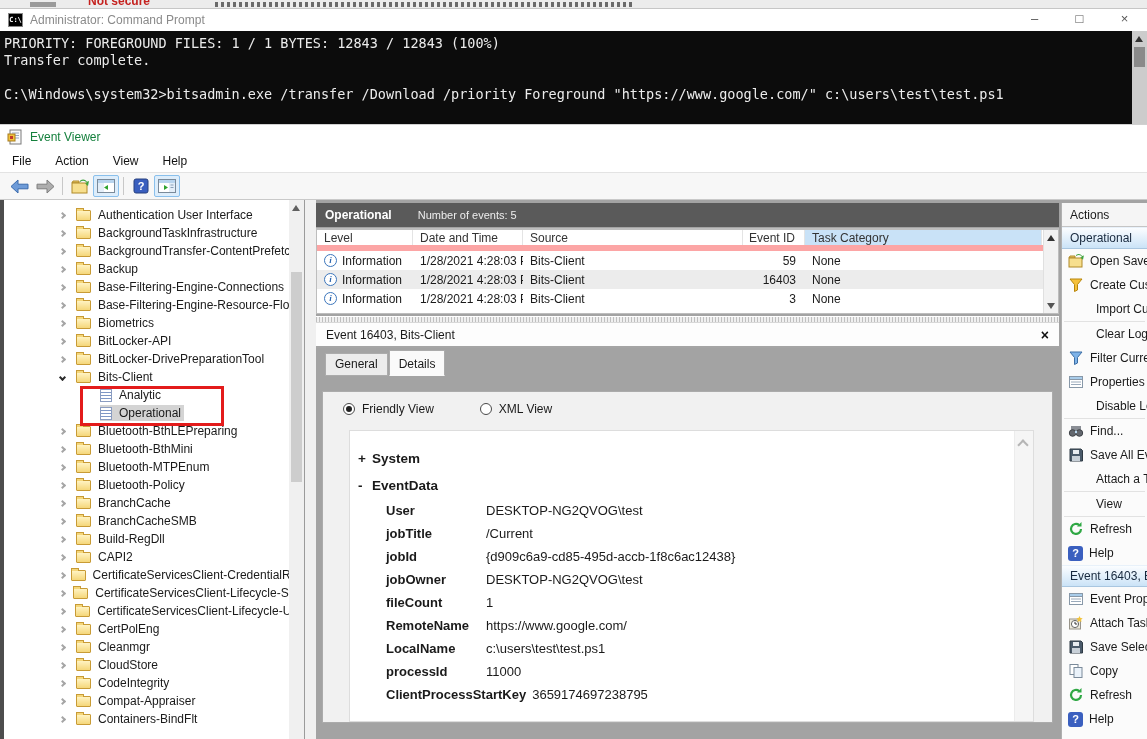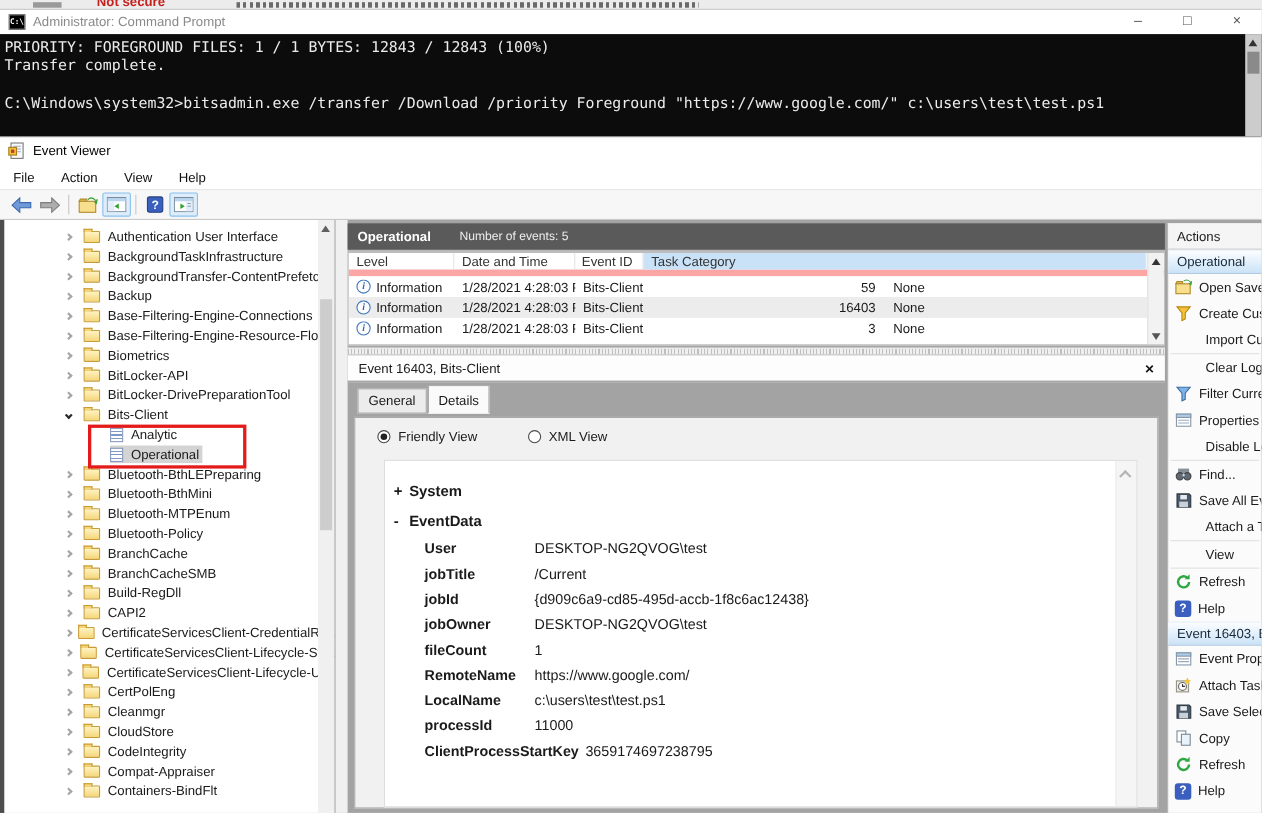--- a/index.html
+++ b/index.html
@@ -24,21 +24,21 @@
   .cmd-body{height:93px;background:#0C0C0C;position:relative;padding:4px 0 0 4px}
   .cline{font-family:"DejaVu Sans Mono",monospace;font-size:13.5px;line-height:17px;
     color:#ECECEC;white-space:pre;min-height:17px}
   .cmd-scroll{position:absolute;right:0;top:0;width:15px;height:93px;background:#CCCCCC}
   .cmd-scroll .thumb{position:absolute;top:16px;left:2px;width:11px;height:20px;background:#8a8a8a}
   .arr-up{position:absolute;top:5px;left:3px;width:0;height:0;border-left:4px solid transparent;border-right:4px solid transparent;border-bottom:6px solid #333}
 
   
   .ev-tb{height:25px;background:#FFFFFF;display:flex;align-items:center;padding-left:7px;border-top:1px solid #D0D0D0}
   .ev-ico{margin-right:7px}
-  .ev-title{font-size:12px;color:#000000}
+  .ev-title{font-size:12px;color:#15803d}
   .ev-menu{height:24px;background:#FFFFFF;display:flex;align-items:center;border-bottom:1px solid #E3E3E3}
   .menu-item{padding:0 12px;font-size:12px;color:#111}
   .ev-tools{height:27px;background:#F7F7F7;display:flex;align-items:center;padding-left:6px;border-bottom:1px solid #C9C9C9}
   .tbi{display:flex;align-items:center;justify-content:center;width:26px;height:22px}
   .tbi.boxed{border:1px solid #8AC0EC;background:#DDEDFB;border-radius:2px}
   .tsep{width:1px;height:18px;background:#C8C8C8;margin:0 4px}
 
   
   .ev-main{display:flex;height:539px;background:#a3a3a3}
   .edge{flex:0 0 4px;background:#4D4D4D}
@@ -84,21 +84,21 @@
   .hsplit{flex:0 0 7px;margin-top:2px;background:repeating-linear-gradient(90deg,#BFBFBF 0 1px,#F0F0F0 1px 3px);border-top:1px solid #fff;border-bottom:1px solid #D8D8D8}
 
   
   .det{flex:1;display:flex;flex-direction:column;min-height:0}
   .det-title{flex:0 0 25px;background:#FDFDFD;border-bottom:2px solid #A5A5A5;display:flex;align-items:center;padding:0 10px}
   .det-title span.t{flex:1;font-size:12px}
   .det-close{font-weight:bold;font-size:14px;color:#111}
   .det-tabs{flex:0 0 27px;display:flex;align-items:flex-end;padding-left:9px;position:relative;z-index:2}
   .tab{border:1px solid #ABABAB;padding:3px 9px 4px;background:#ECECEC;font-size:12px;margin-right:1px;margin-bottom:-1px}
   .tab.active{background:#FAFAFA;padding-top:6px;border-bottom:1px solid #FAFAFA}
-  .tab-body{flex:1;border:1px solid #ABABAB;background:#F1F1F1;margin:4px 6px;display:flex;flex-direction:column;min-height:0}
+  .tab-body{flex:1;border:1px solid #ABABAB;background:#F1F1F1;margin:16px 6px;display:flex;flex-direction:column;min-height:0}
   .radios{flex:0 0 34px;display:flex;align-items:center;padding-left:20px;gap:46px}
   .radio-opt{display:flex;align-items:center;gap:7px}
   .rdot{width:12px;height:12px;border:1px solid #4a4a4a;border-radius:50%;background:#fff;position:relative}
   .rdot.on::after{content:"";position:absolute;left:2px;top:2px;width:6px;height:6px;border-radius:50%;background:#222}
   .friendly{flex:1;background:#fff;border:1px solid #DDDDDD;margin:4px 18px 0 26px;position:relative;overflow:hidden;
     font-size:13px;padding:14px 30px 0 8px}
   .fv-scroll{position:absolute;right:0;top:0;bottom:0;width:19px;background:#F5F5F5;border-left:1px solid #ECECEC}
   .fv-up{position:absolute;top:10px;left:4px;width:8px;height:8px;border-top:2px solid #B5B5B5;border-left:2px solid #B5B5B5;transform:rotate(45deg)}
   .node{display:flex;align-items:center;height:27px;font-weight:bold;font-size:13.5px}
   .node .sign{width:14px;font-weight:bold}
@@ -438,20 +438,21 @@
       <div class="mid">
         <div class="log-head">
           <span class="lh-title">Operational</span>
           <span class="lh-count">Number of events: 5</span>
         </div>
 
         <div class="tbl">
           <div class="thead">
             <span class="th c-lv">Level</span>
             <span class="th c-dt">Date and Time</span>
+            <span class="th c-src">Source</span>
             <span class="th c-id">Event ID</span>
             <span class="th c-tc hl">Task Category</span>
           </div>
           <div class="tr">
             <span class="td c-lv">
                 <span class="info-ico">i</span>
                 <span>Information</span>
               </span>
             <span class="td c-dt">1/28/2021 4:28:03 PM</span>
             <span class="td c-src">Bits-Client</span>

